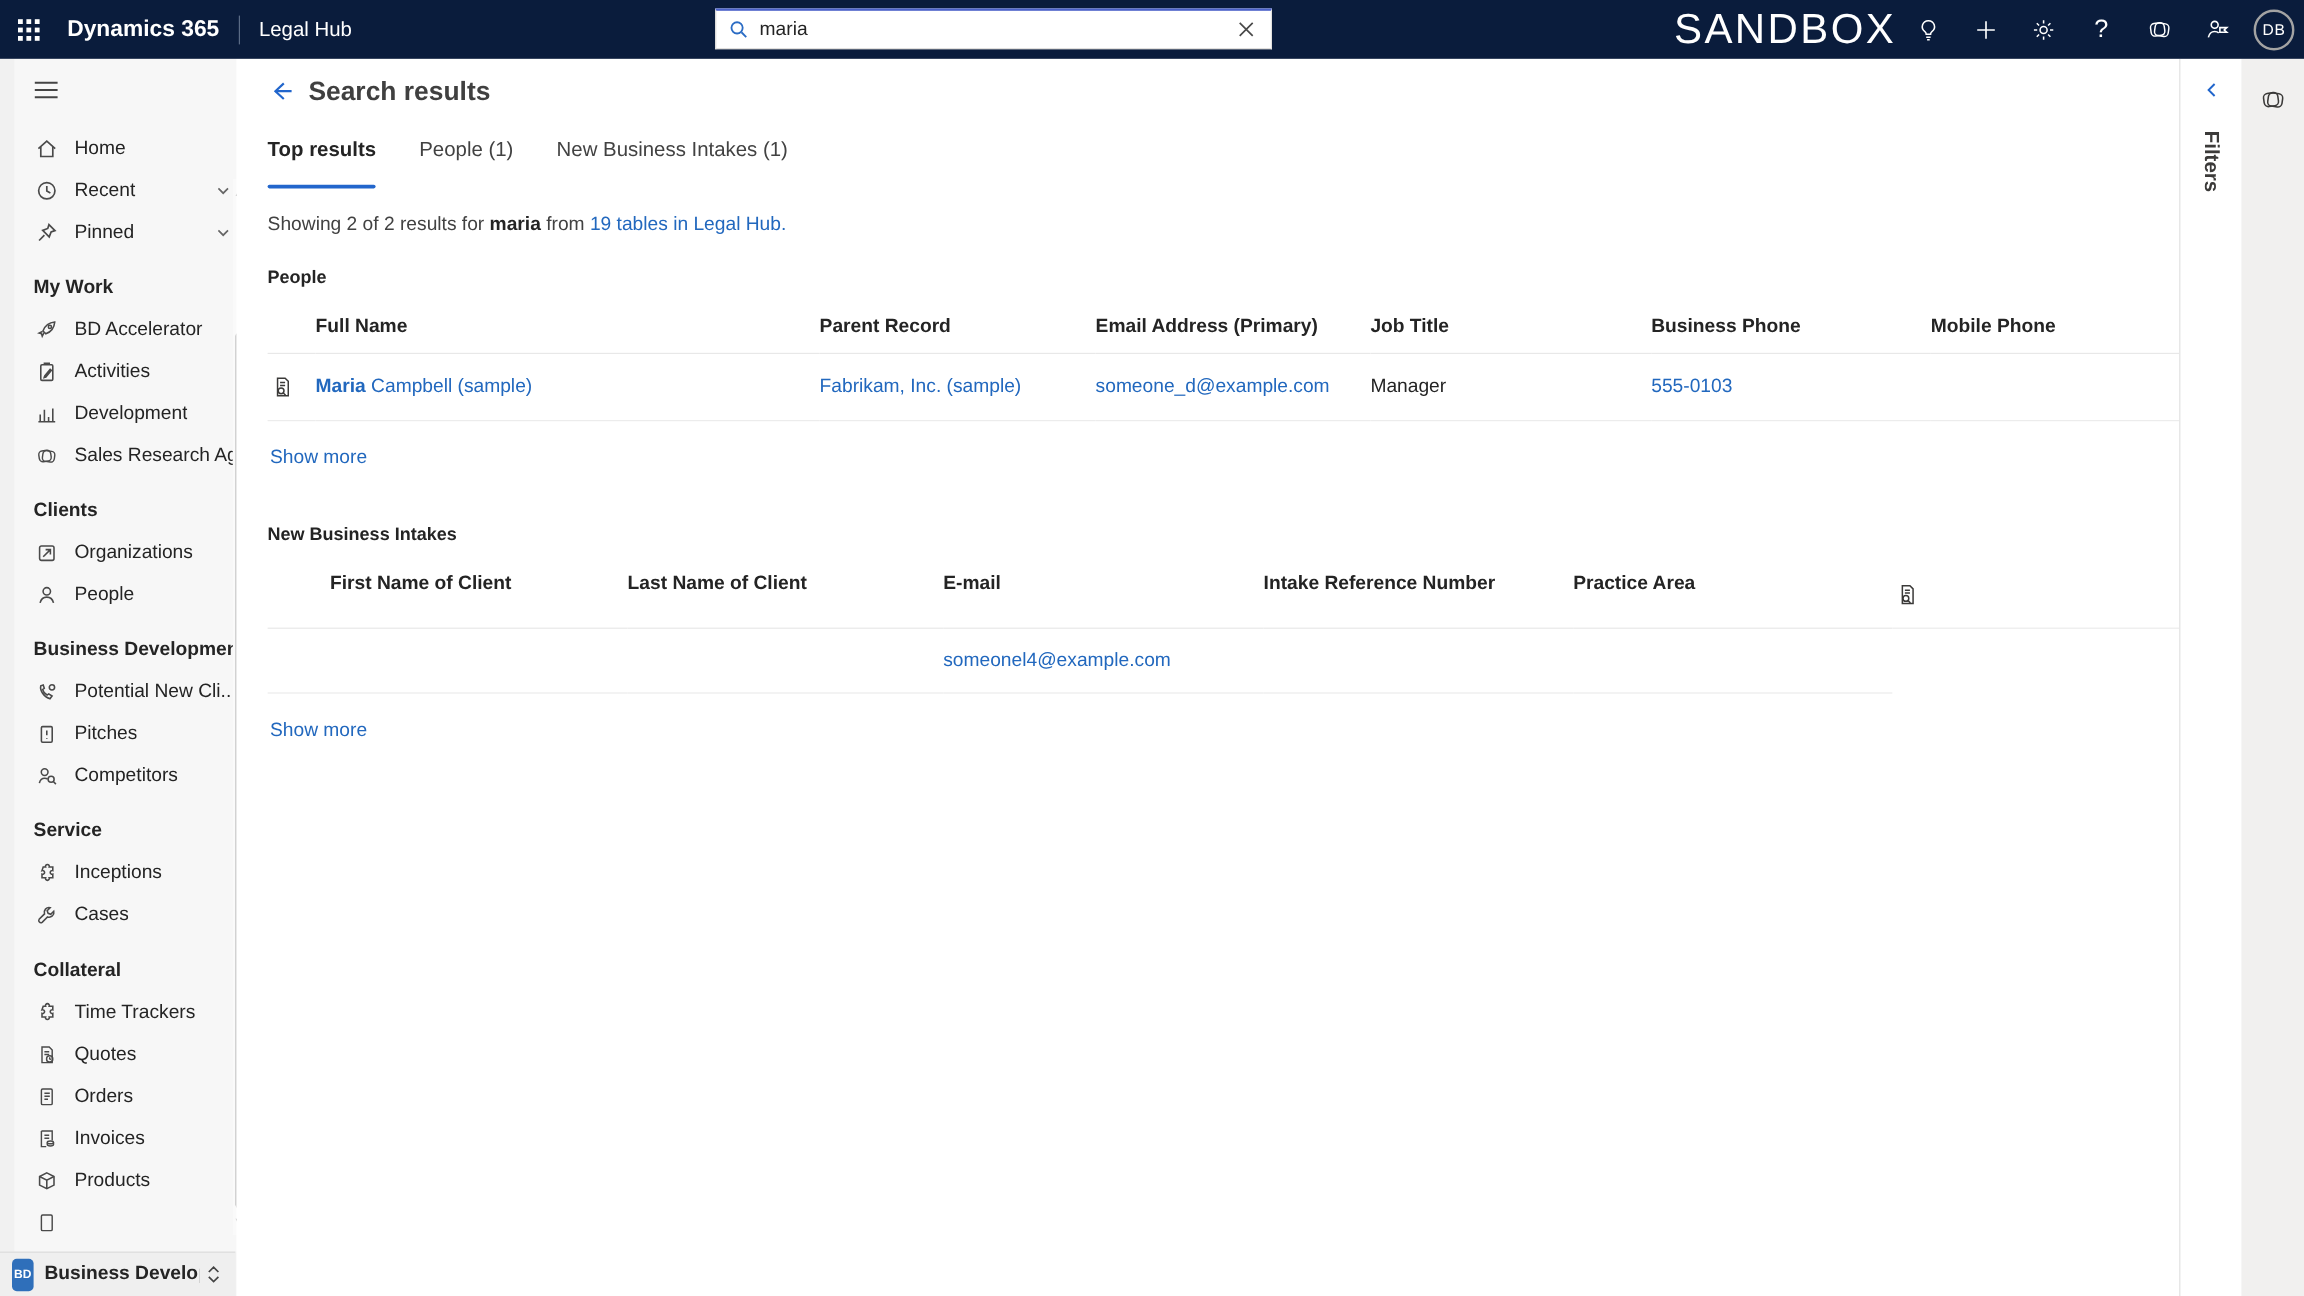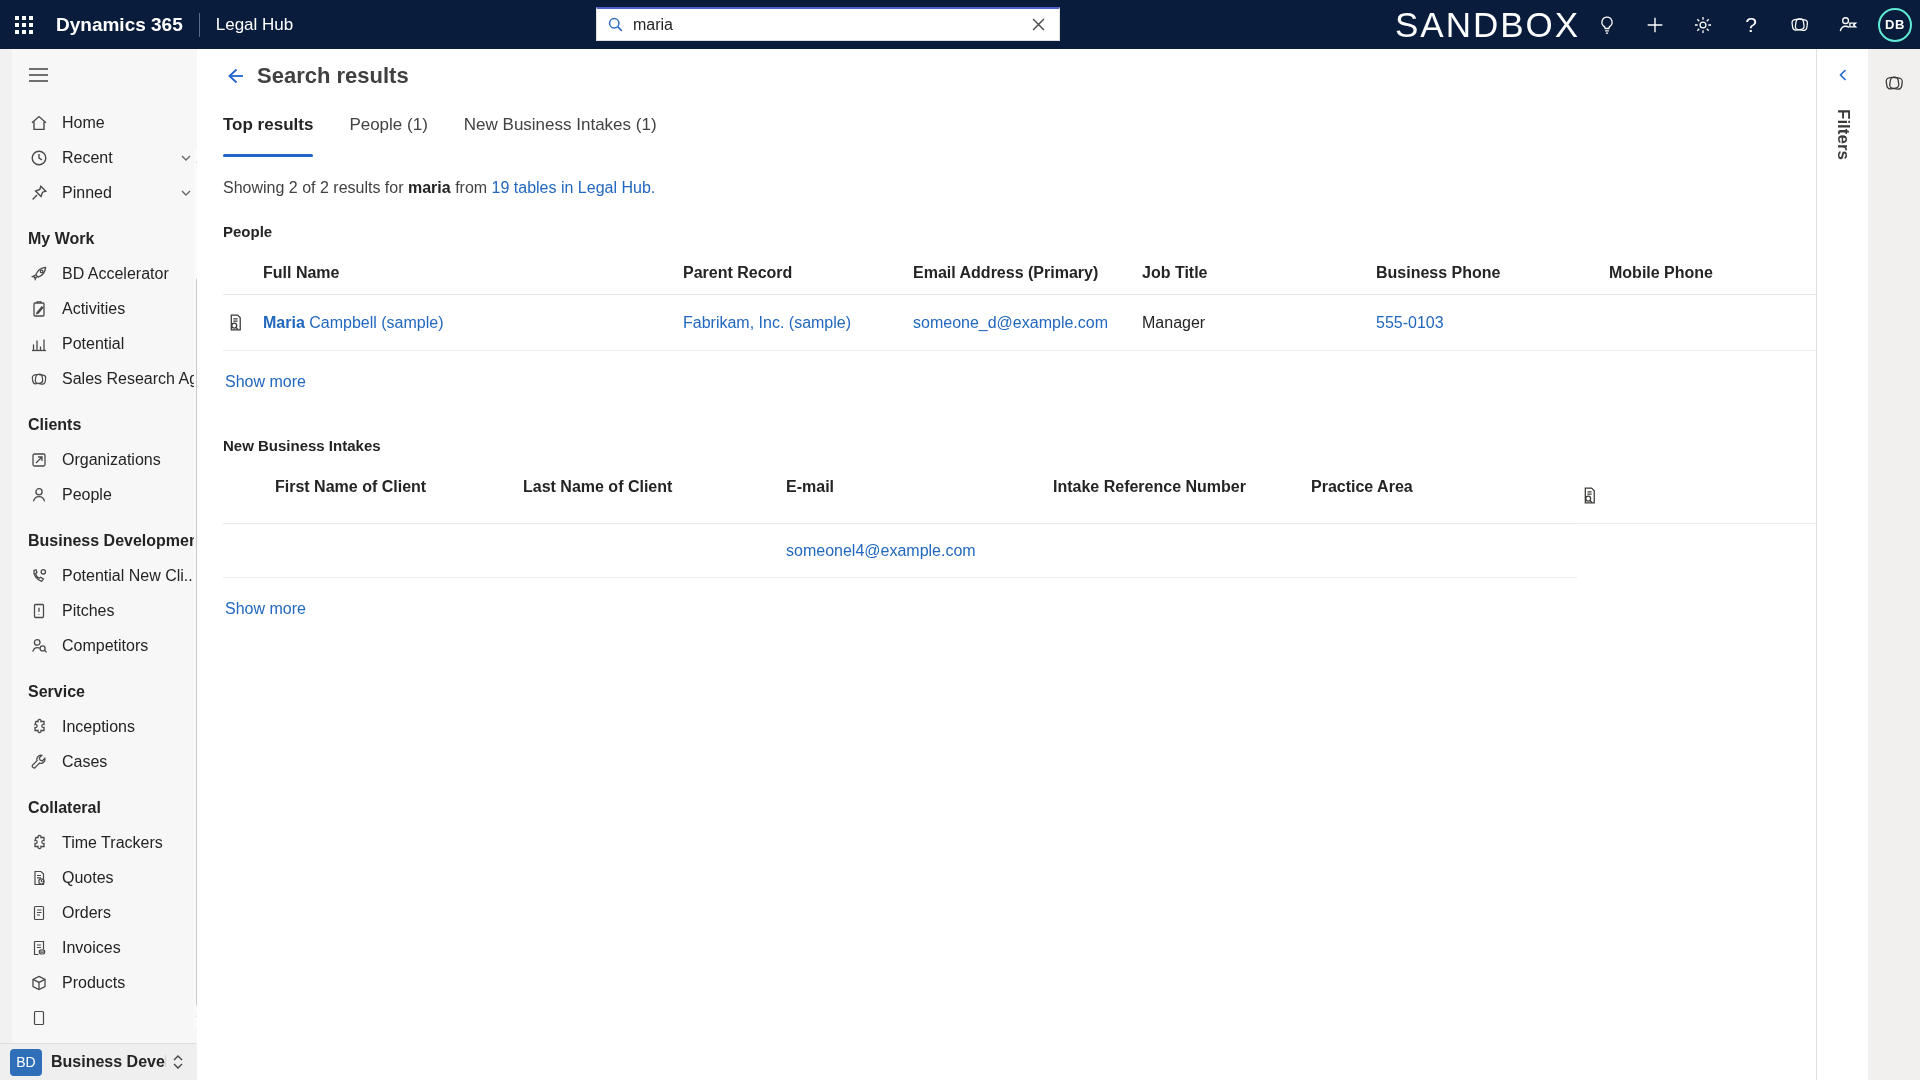--- a/index.html
+++ b/index.html
@@ -13,38 +13,38 @@
   .area-name { color:#fff; font-size:17px; white-space:nowrap; }
   .searchbox { position:absolute; left:596px; top:7px; width:464px; height:34px; background:#fff; border:1px solid #e1dfdd; border-top:2px solid #4c62c9; display:flex; align-items:center; padding:0 10px; }
   .searchbox .mag { display:flex; margin-right:9px; }
   .searchbox input { flex:1; border:none; outline:none; font-size:16px; font-family:"Liberation Sans", sans-serif; color:#242424; background:transparent; }
   .searchbox .close-x { display:flex; cursor:pointer; padding:4px; }
   .sandbox { position:absolute; left:1395px; top:2px; color:#fff; font-size:35px; font-weight:200; letter-spacing:2px; line-height:46px; }
   .top-icons { position:absolute; right:6px; top:0; height:49px; display:flex; align-items:center; gap:10px; }
   .tbtn { width:38px; height:38px; display:flex; align-items:center; justify-content:center; cursor:pointer; color:#fff; }
   .tbtn svg { display:block; }
   .qmark { color:#fff; font-size:21px; font-weight:400; }
-  .avatar { width:34px; height:34px; border-radius:50%; border:2px solid #5eead4; color:#fff; font-size:13px; font-weight:bold; display:flex; align-items:center; justify-content:center; letter-spacing:.5px; }
+  .avatar { width:34px; height:34px; border-radius:50%; border:2px solid #a3a3a3; color:#fff; font-size:13px; font-weight:normal; display:flex; align-items:center; justify-content:center; letter-spacing:.5px; }
 
   
   .sidebar { position:absolute; left:0; top:49px; width:196px; height:994px; background:#f7f7f7; border-right:1px solid #e3e3e3; overflow:hidden;margin-left:12px; }
   .hamburger { padding:18px 0 6px 16px; cursor:pointer; }
   .nav-scroll { position:relative; }
   .nav-item { height:35px; display:flex; align-items:center; padding-left:16px; cursor:pointer; }
   .nicon { width:22px; height:22px; display:flex; align-items:center; justify-content:center; margin-right:12px; flex:none; }
   .nlabel { font-size:16px; color:#242424; white-space:nowrap; overflow:hidden; }
   .nav-chev { margin-left:auto; margin-right:14px; display:flex; }
   .nav-section { font-size:16px; font-weight:bold; color:#242424; padding:20px 0 8px 16px; white-space:nowrap; }
   .first-group { margin-top:12px; }
   
   .sb-track { position:absolute; right:1px; top:100px; width:12px; height:880px; background:#fafafa; }
   .sb-arrow { position:absolute; right:2px; width:10px; height:10px; color:#9a9a9a; font-size:9px; line-height:10px; text-align:center; }
   .sb-thumb { position:absolute; right:3px; top:128px; width:7px; height:730px; background:#c9c9c9; border-radius:4px; }
   .sidebar-footer { position:absolute; left:0; bottom:0; width:196px; height:37px; background:#efefef; border-top:1px solid #ddd; display:flex; align-items:center; padding:0 10px; cursor:pointer; z-index:5; }
-  .bd-badge { width:32px; height:27px; border-radius:4px; background:#2f6fba; color:#fff; font-size:14px; font-weight:normal; display:flex; align-items:center; justify-content:center; margin-right:9px; flex:none; }
+  .bd-badge { width:18px; height:27px; border-radius:4px; background:#2f6fba; color:#fff; font-size:10px; font-weight:bold; display:flex; align-items:center; justify-content:center; margin-right:9px; flex:none; }
   .footer-label { font-size:16px; font-weight:bold; color:#242424; white-space:nowrap; overflow:hidden; flex:1; }
   .updown { display:flex; margin-left:4px; }
 
   
   .main { position:absolute; left:197px; top:49px; width:1619px; height:1031px; background:#fff; padding:14px 0 0 26px; }
   .page-head { display:flex; align-items:center; margin-bottom:26px; }
   .back-arrow { display:flex; margin-right:12px; cursor:pointer; }
   .page-title { font-size:22px; font-weight:bold; color:#404040; }
   .tabs { display:flex; gap:36px; margin-bottom:22px; }
   .tab { font-size:17px; color:#424242; padding-bottom:22px; cursor:pointer; position:relative; }
@@ -220,21 +220,21 @@
       </span>
       <span class="nlabel">Activities</span>
     </div>
     <div class="nav-item">
       <span class="nicon">
         <svg width="20" height="20" viewBox="0 0 20 20" fill="none" stroke="#4a4a4a" stroke-width="1.3">
             <path d="M4.5 16.5v-6M8 16.5v-10M11.5 16.5v-4M15 16.5V5.5"></path>
             <path d="M3 16.5h14"></path>
           </svg>
       </span>
-      <span class="nlabel">Potential</span>
+      <span class="nlabel">Development</span>
     </div>
     <div class="nav-item">
       <span class="nicon">
         <svg width="20" height="20" viewBox="0 0 20 20" fill="none" stroke="#4a4a4a" stroke-width="1.2">
             <rect x="3.5" y="5.5" width="10" height="9" rx="3" transform="rotate(-8 8.5 10)"></rect>
             <rect x="6.5" y="5.8" width="10" height="9" rx="3" transform="rotate(8 11.5 10.3)"></rect>
           </svg>
       </span>
       <span class="nlabel">Sales Research Ag...</span>
     </div>

